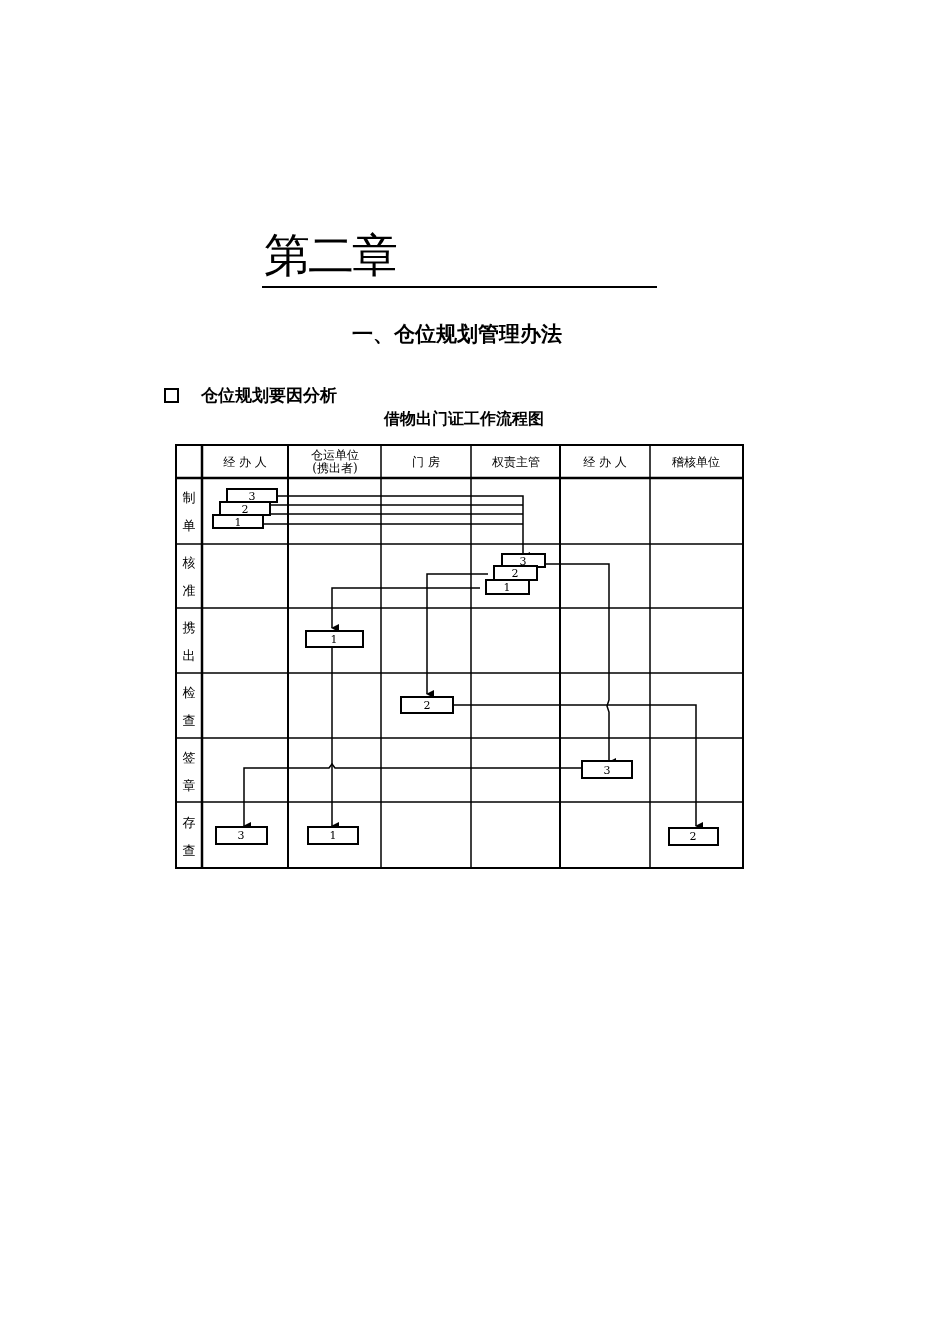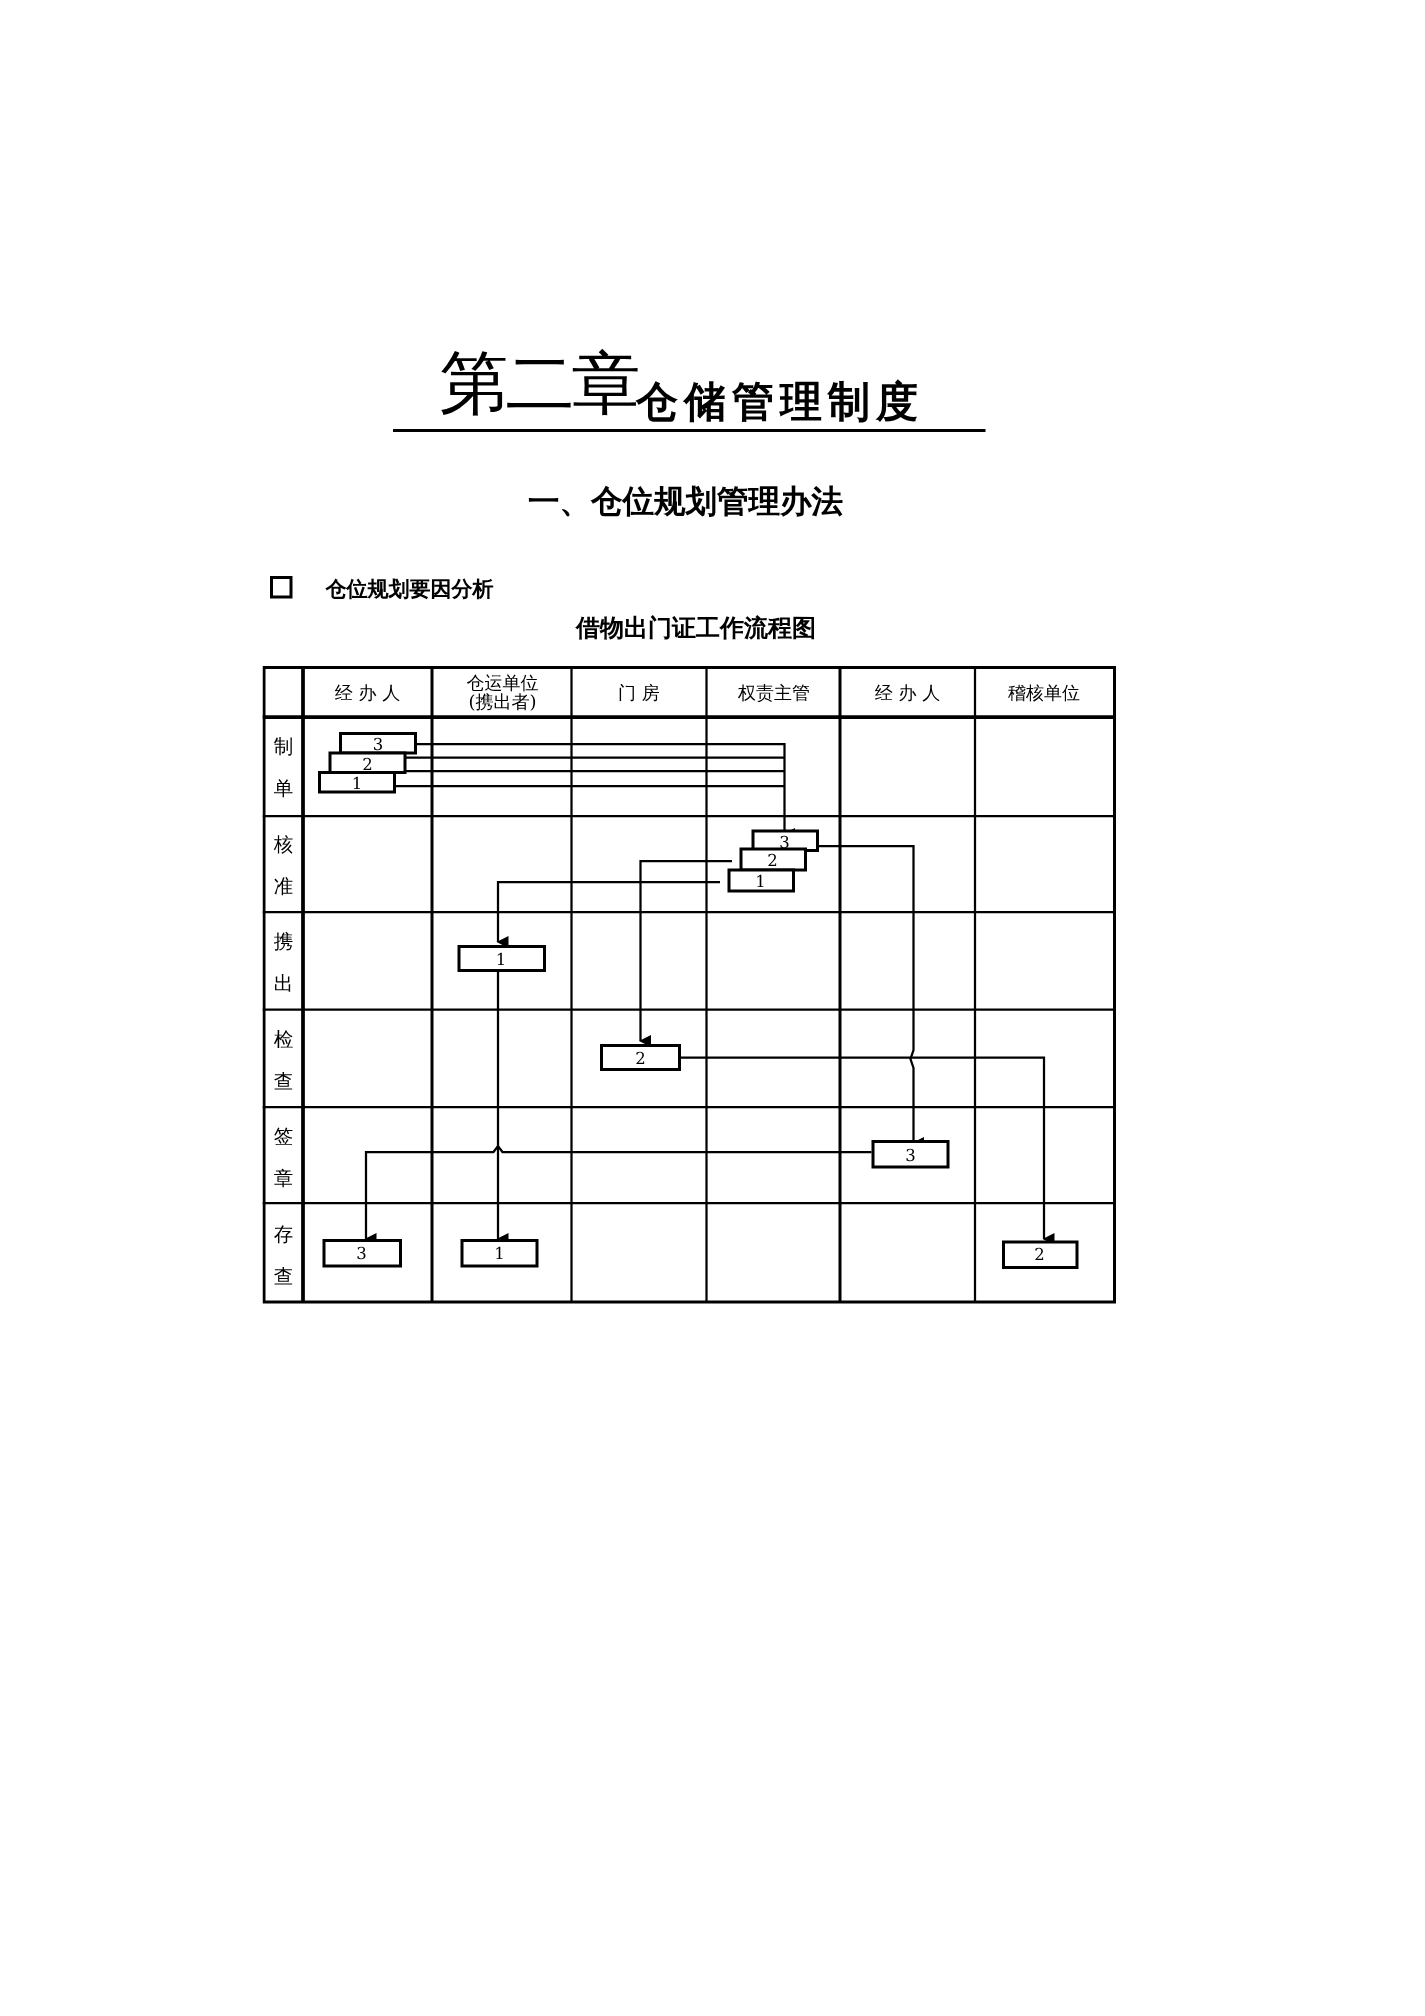--- a/index.html
+++ b/index.html
@@ -1,39 +1,38 @@
 <!DOCTYPE html>
 <html><head>
 <meta charset="utf-8">
 <style>
   html, body { margin:0; padding:0; background:#ffffff; }
   body { width:950px; height:1344px; position:relative; overflow:hidden;
          font-family:"DejaVu Serif", serif; color:#000; }
   .chapter-title { position:absolute; left:262px; top:228px; width:395px; height:58px;
          border-bottom:2px solid #000; }
   .chapter-num { position:absolute; left:2px; top:2px; font-size:46px; font-family:"DejaVu Serif", serif;
-         letter-spacing:-2px; line-height:50px;margin-left:29px; }
+         letter-spacing:-2px; line-height:50px; }
   .chapter-name { position:absolute; left:162px; top:22px; font-size:28px; font-weight:bold;
          font-family:"DejaVu Sans", sans-serif; letter-spacing:4px; line-height:36px; }
   .section-title { position:absolute; left:352px; top:320px; font-size:21px; font-weight:bold;
          font-family:"DejaVu Sans", sans-serif; line-height:28px; }
-  .sub-heading { position:absolute; left:180px; top:384px; font-size:14px; font-weight:bold;
-         font-family:"DejaVu Sans", sans-serif; display:flex; align-items:flex-start; }
+  .sub-heading { position:absolute; left:164px; top:384px; font-size:17px; font-weight:bold;
+         font-family:"DejaVu Sans", sans-serif; display:flex; align-items:center; }
   .checkbox { width:11px; height:11px; border:2px solid #000; margin-right:22px; display:inline-block; }
   .flow-title { position:absolute; left:384px; top:409px; font-size:16px; font-weight:bold;
          font-family:"DejaVu Sans", sans-serif; }
   .flow-table { position:absolute; left:163px; top:444px;padding-left:12px; }
   svg text { font-family:"DejaVu Serif", serif; }
 </style>
 </head>
 <body>
 
 <div class="chapter-title">
   <span class="chapter-num">第二章</span>
-  <span class="chapter-name">仓储管理制度</span>
 </div>
 
 <div class="section-title">一、仓位规划管理办法</div>
 
 <div class="sub-heading">
   <span class="checkbox"></span>
   <span>仓位规划要因分析</span>
 </div>
 
 <div class="flow-title">借物出门证工作流程图</div>

